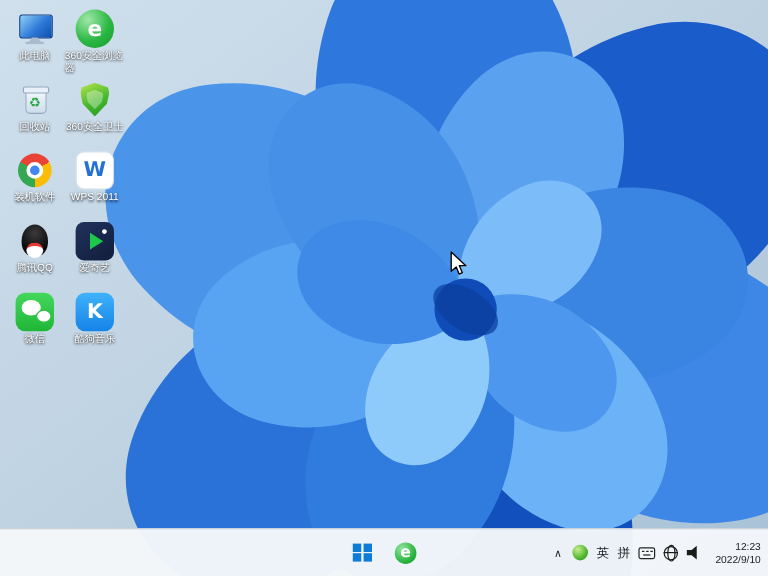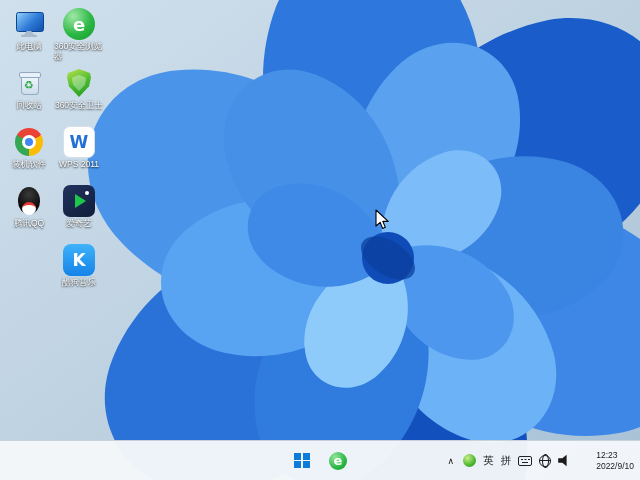--- a/index.html
+++ b/index.html
@@ -94,21 +94,21 @@
   .tray-kbd{width:14px;height:10px;border:1.2px solid #222;border-radius:2px;position:relative;cursor:pointer}
   .tray-kbd::before{content:"";position:absolute;left:2px;top:2px;width:2px;height:1.5px;background:#222;
     box-shadow:3.5px 0 #222,7px 0 #222}
   .tray-kbd::after{content:"";position:absolute;left:3px;bottom:1.5px;width:6px;height:1.5px;background:#222}
   .tray-net{width:12px;height:12px;border:1.2px solid #1b1b1b;border-radius:50%;position:relative;cursor:pointer}
   .tray-net::before{content:"";position:absolute;left:2.2px;top:-1.2px;width:4.6px;height:12px;
     border:1.2px solid #1b1b1b;border-radius:50%}
   .tray-net::after{content:"";position:absolute;left:-1.2px;top:4.2px;width:12px;border-top:1.2px solid #1b1b1b}
   .tray-vol{width:13px;height:13px;background:#1b1b1b;cursor:pointer;
     clip-path:polygon(0 33%,32% 33%,65% 6%,65% 94%,32% 67%,0 67%)}
-  .clock{font-size:8.5px;line-height:10.5px;margin-left:18px;cursor:pointer}
+  .clock{text-align:right;font-size:8.5px;line-height:10.5px;margin-left:4px;cursor:pointer}
 
   .cursor{position:absolute;left:375px;top:209px;z-index:5;pointer-events:none}
 </style>
 </head>
 <body>
 
 <div class="stage">
 
   <svg class="wallpaper" viewBox="0 0 640 480" preserveAspectRatio="none">
     <defs>
@@ -190,20 +190,24 @@
           <div class="icon-label">回收站</div>
         </div>
         <div class="icon-cell">
           <div class="ico ico-chrome"></div>
           <div class="icon-label">装机软件</div>
         </div>
         <div class="icon-cell">
           <div class="ico ico-qq"></div>
           <div class="icon-label">腾讯QQ</div>
         </div>
+        <div class="icon-cell">
+          <div class="ico ico-wechat"></div>
+          <div class="icon-label">微信</div>
+        </div>
       </div>
       <div class="icon-col">
         <div class="icon-cell">
           <div class="ico ico-browser-360">
             <span class="glyph">e</span>
           </div>
           <div class="icon-label">360安全浏览器</div>
         </div>
         <div class="icon-cell">
           <div class="ico ico-guard-360"></div>

